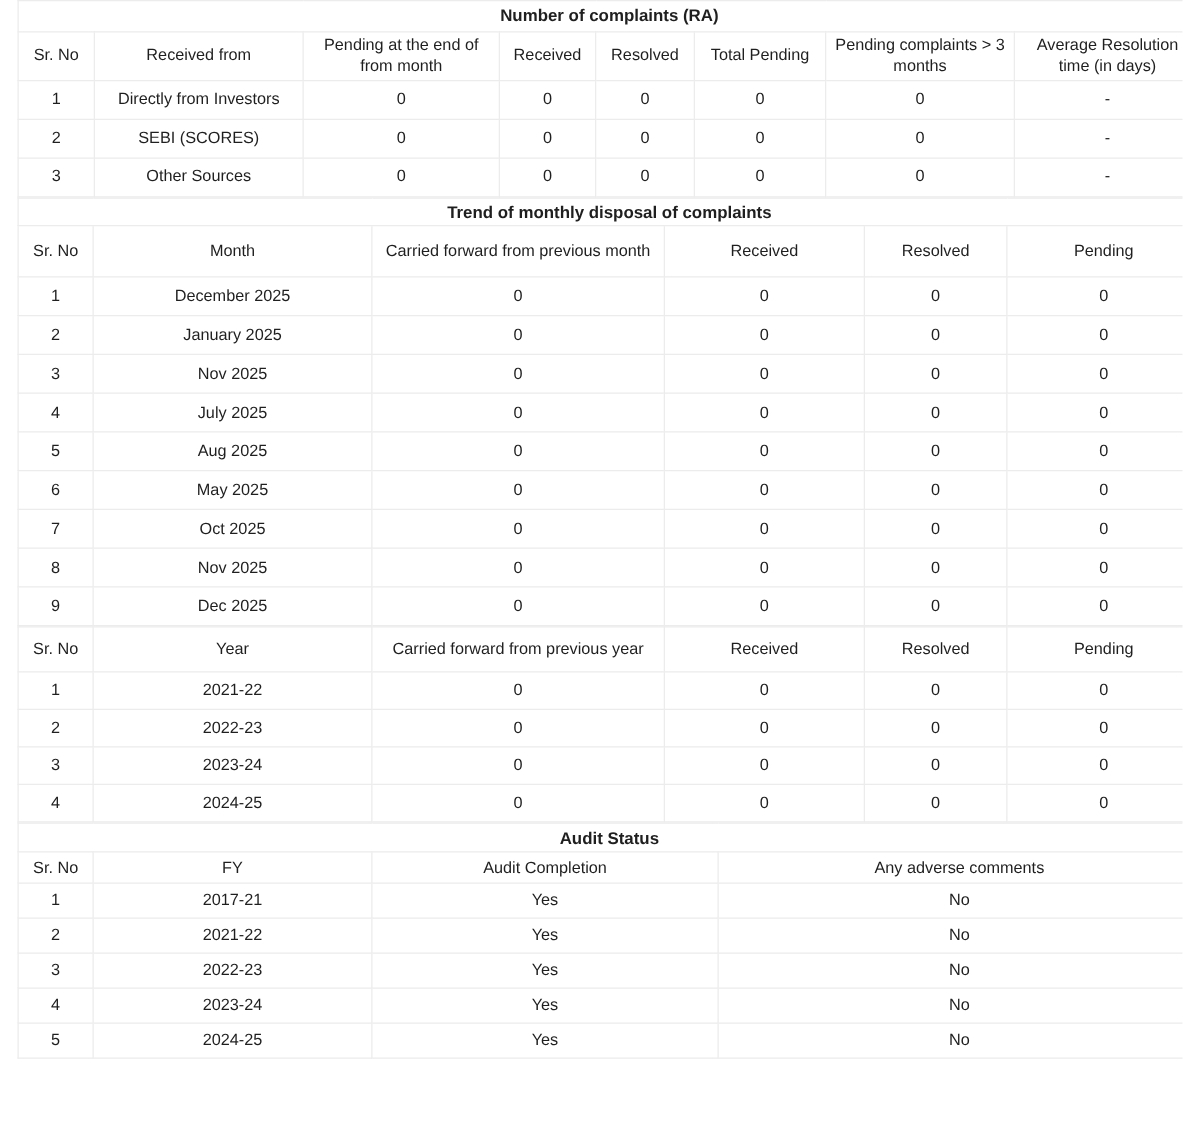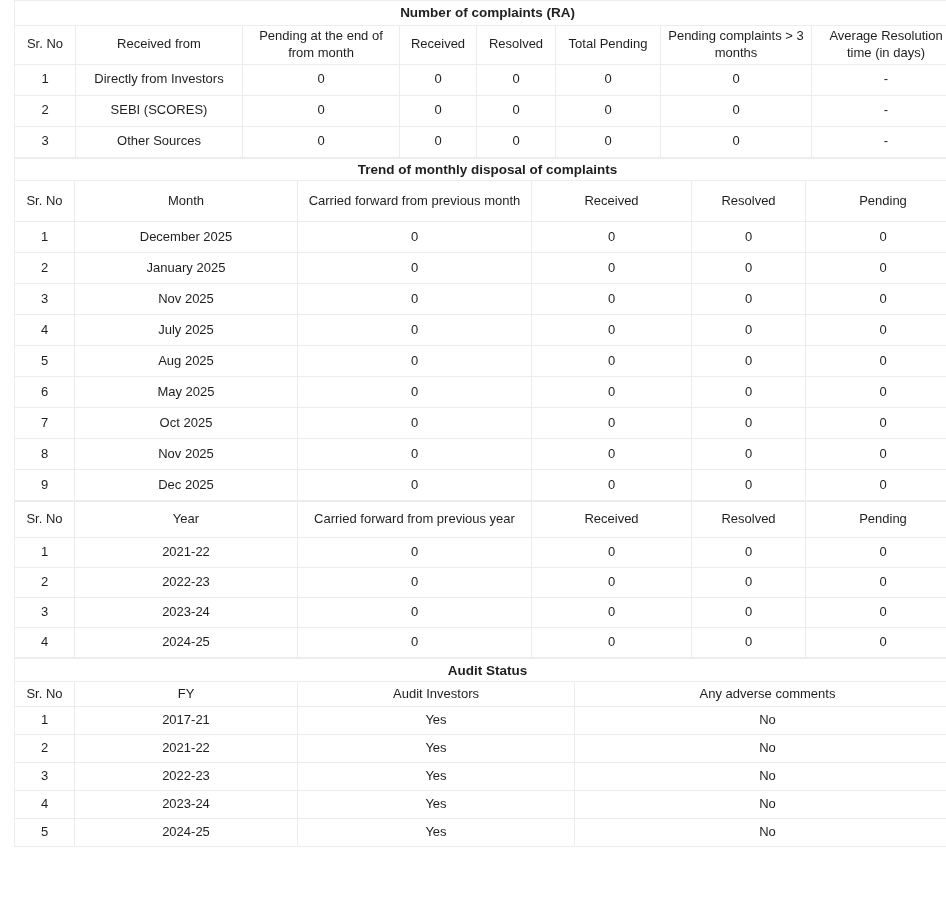--- a/index.html
+++ b/index.html
@@ -305,21 +305,21 @@
         <col>
         <col>
       </colgroup>
   <thead>
         <tr class="title-row">
           <th colspan="4">Audit Status</th>
         </tr>
         <tr class="header-row">
           <th>Sr. No</th>
           <th>FY</th>
-          <th>Audit Investors</th>
+          <th>Audit Completion</th>
           <th>Any adverse comments</th>
         </tr>
       </thead>
       <tbody>
         <tr>
           <td>1</td>
           <td>2017-21</td>
           <td>Yes</td>
           <td>No</td>
         </tr>

